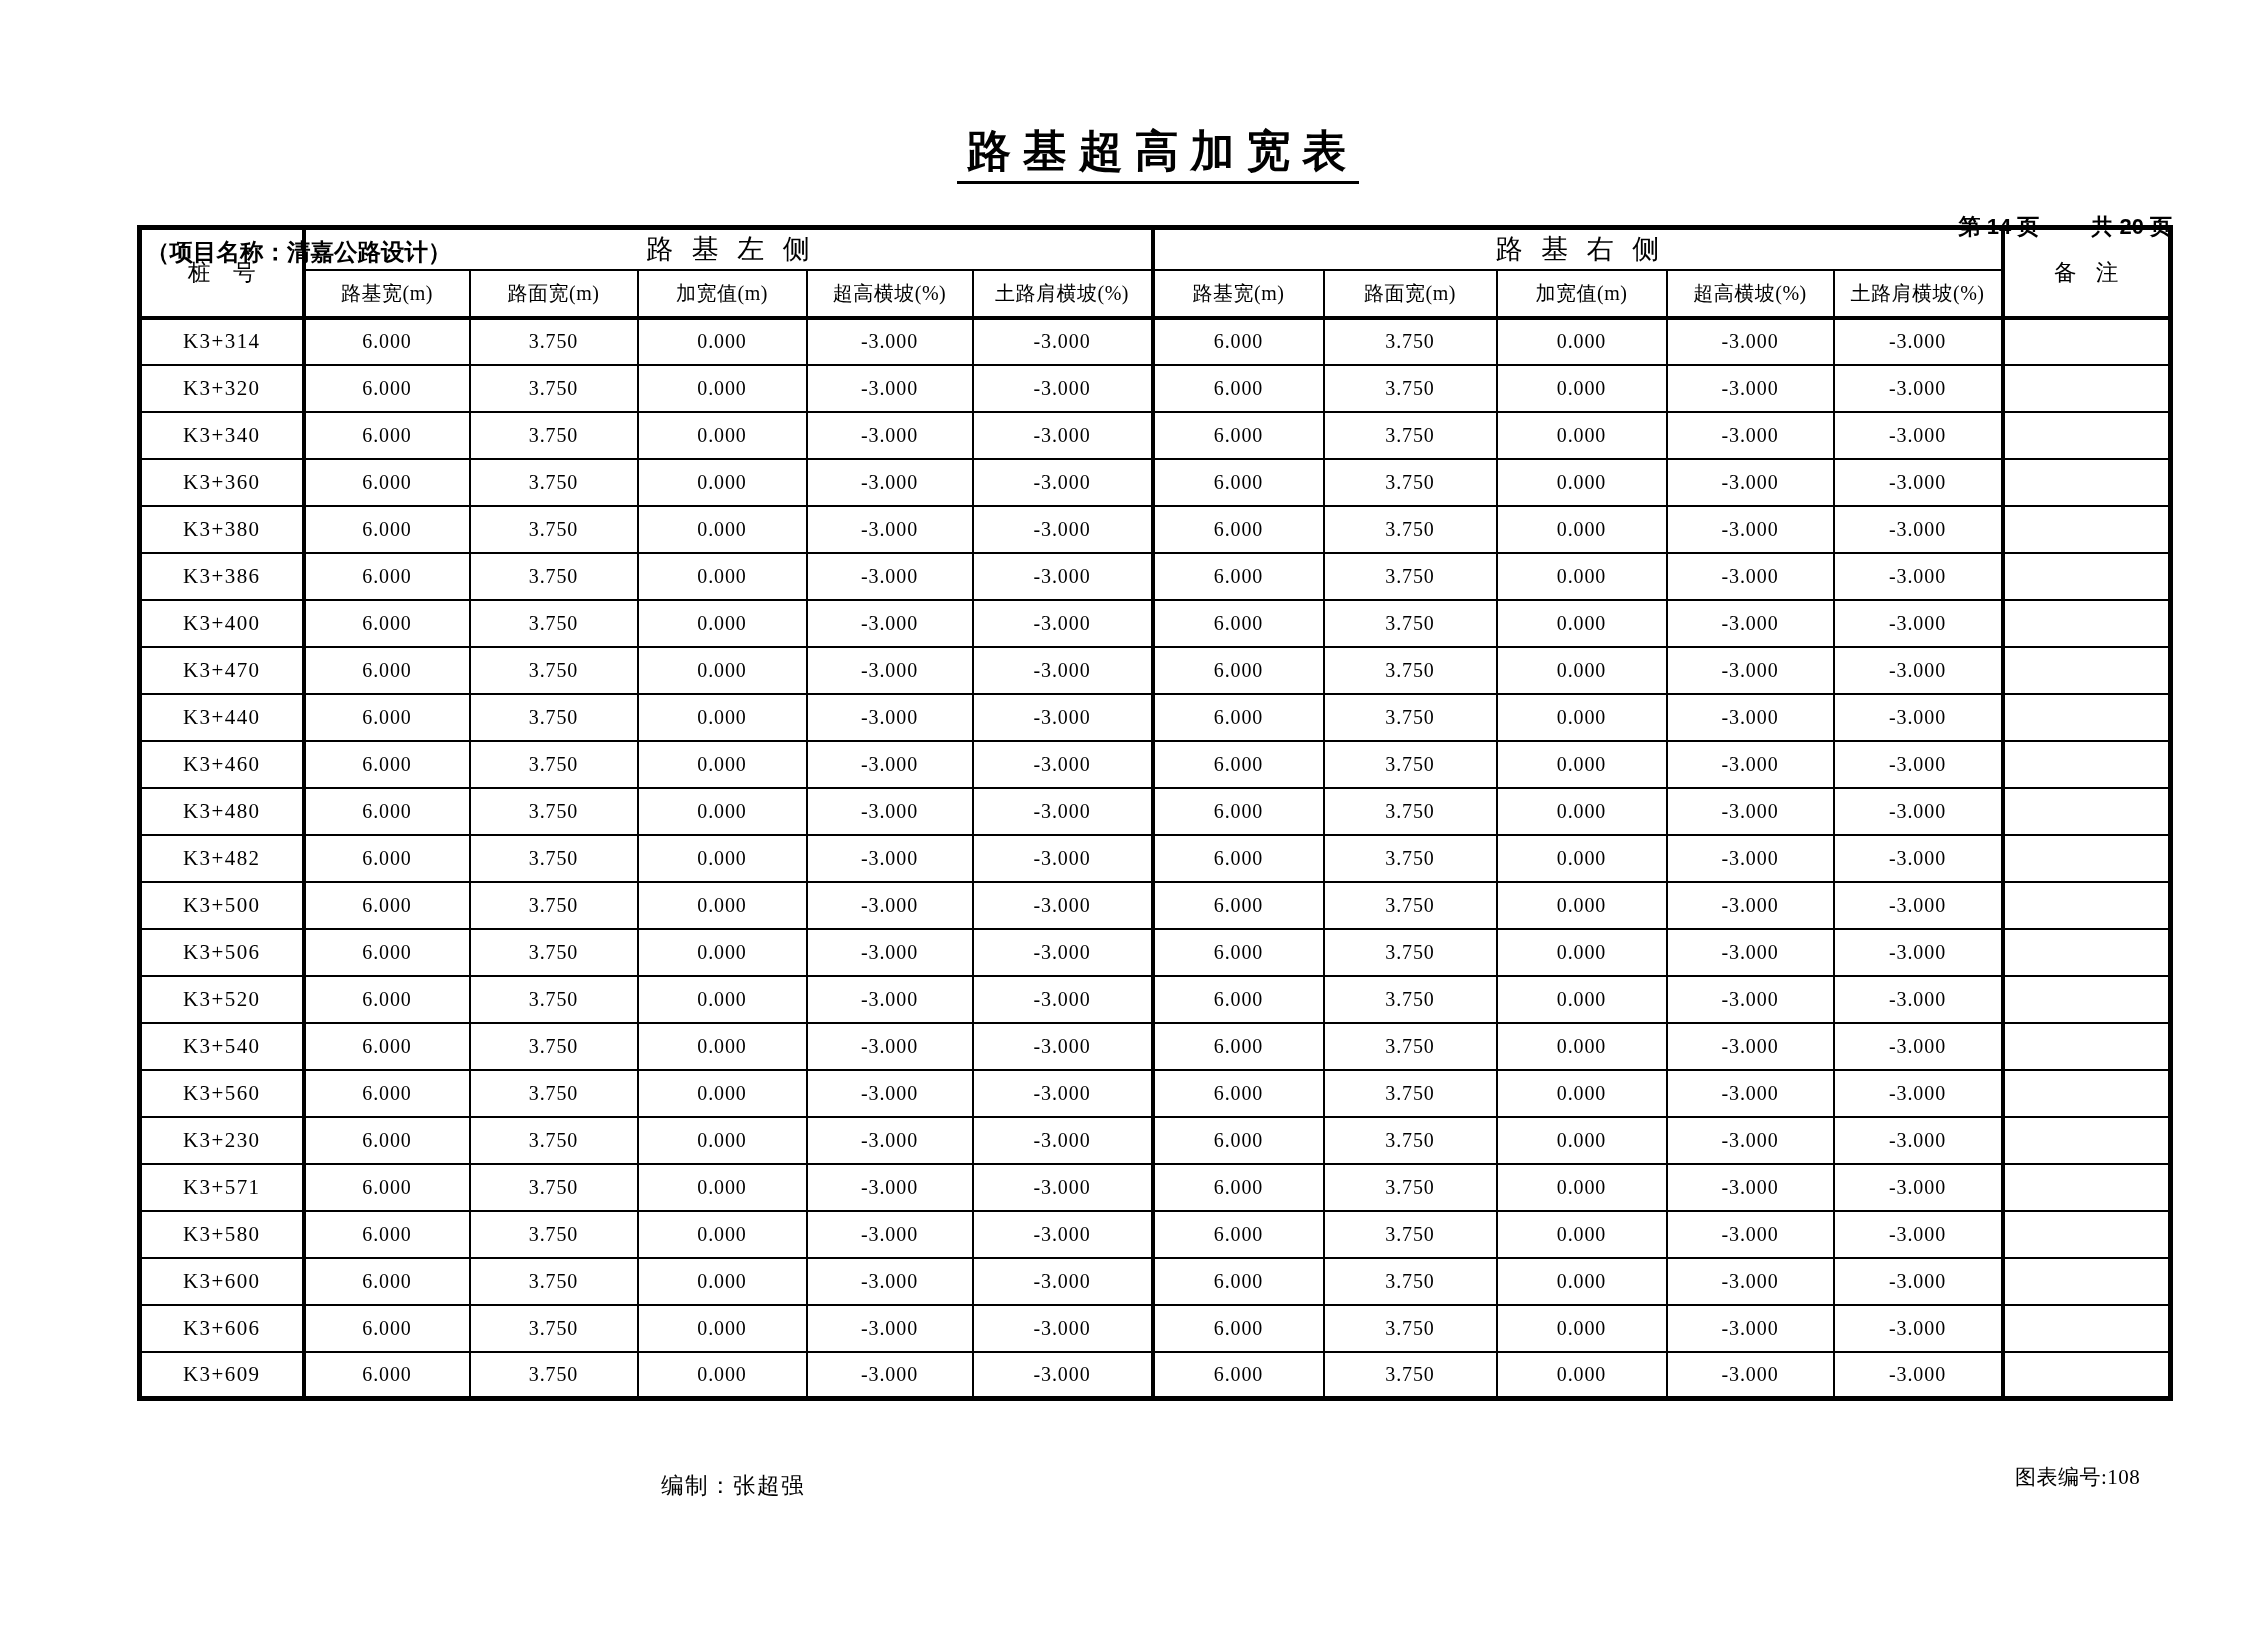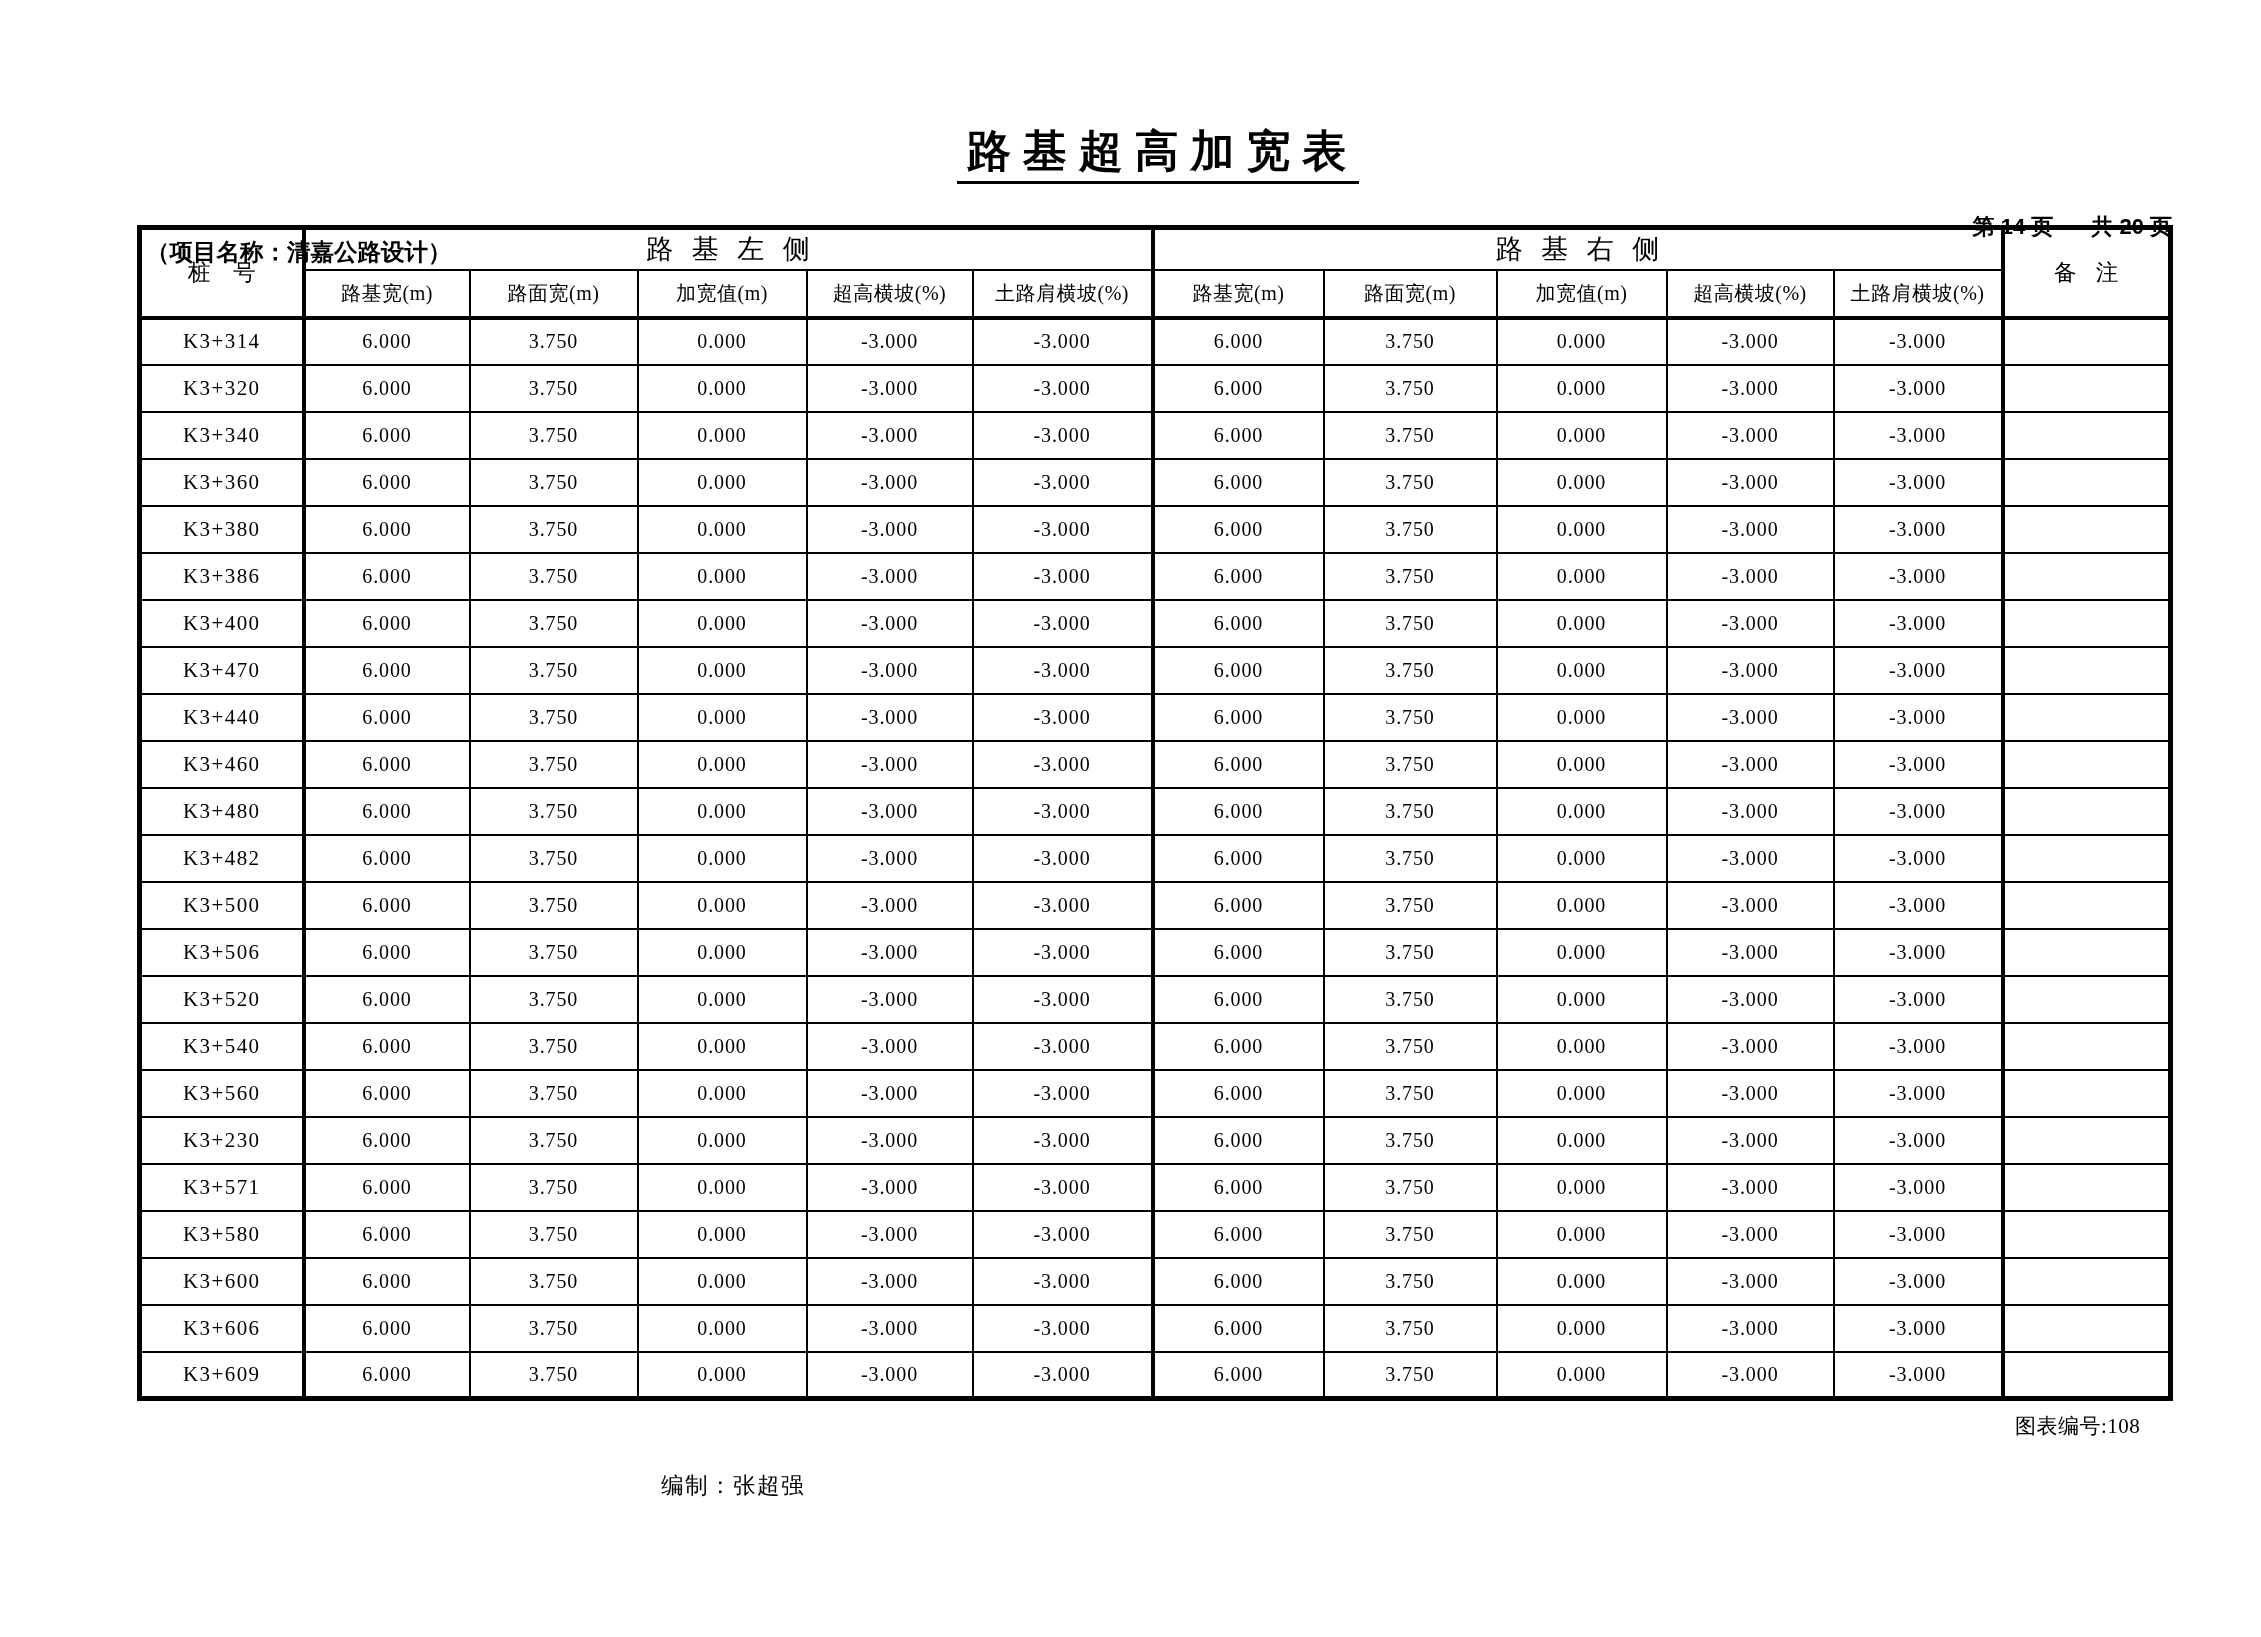--- a/index.html
+++ b/index.html
@@ -47,21 +47,21 @@
     font-size: 23.5px;
     font-weight: bold;
     padding-left: 9px;
     white-space: pre;
   }
   .page-info {
     font-size: 22px;
     font-weight: bold;
     white-space: pre;
   }
-  .page-info .page-total { margin-left: 38px; }
+  .page-info .page-total { margin-left: 52px; }
 
   
   table.main {
     position: absolute;
     left: 137px; top: 225px;
     width: 2035px;
     border-collapse: collapse;
     table-layout: fixed;
     border: 5.9px solid #000;
   }
@@ -113,21 +113,21 @@
   
   .footer-compiler {
     position: absolute;
     left: 661px; top: 1470px;
     font-size: 22.6px;
     letter-spacing: 1.4px;
     white-space: pre;
   }
   .footer-chartno {
     position: absolute;
-    left: 2015px; top: 1412px;
+    left: 2015px; top: 1463px;
     font-size: 21px;
     letter-spacing: 0.5px;
     white-space: pre;
   }
 </style>
 </head>
 <body>
 
 <div class="sheet">
 

